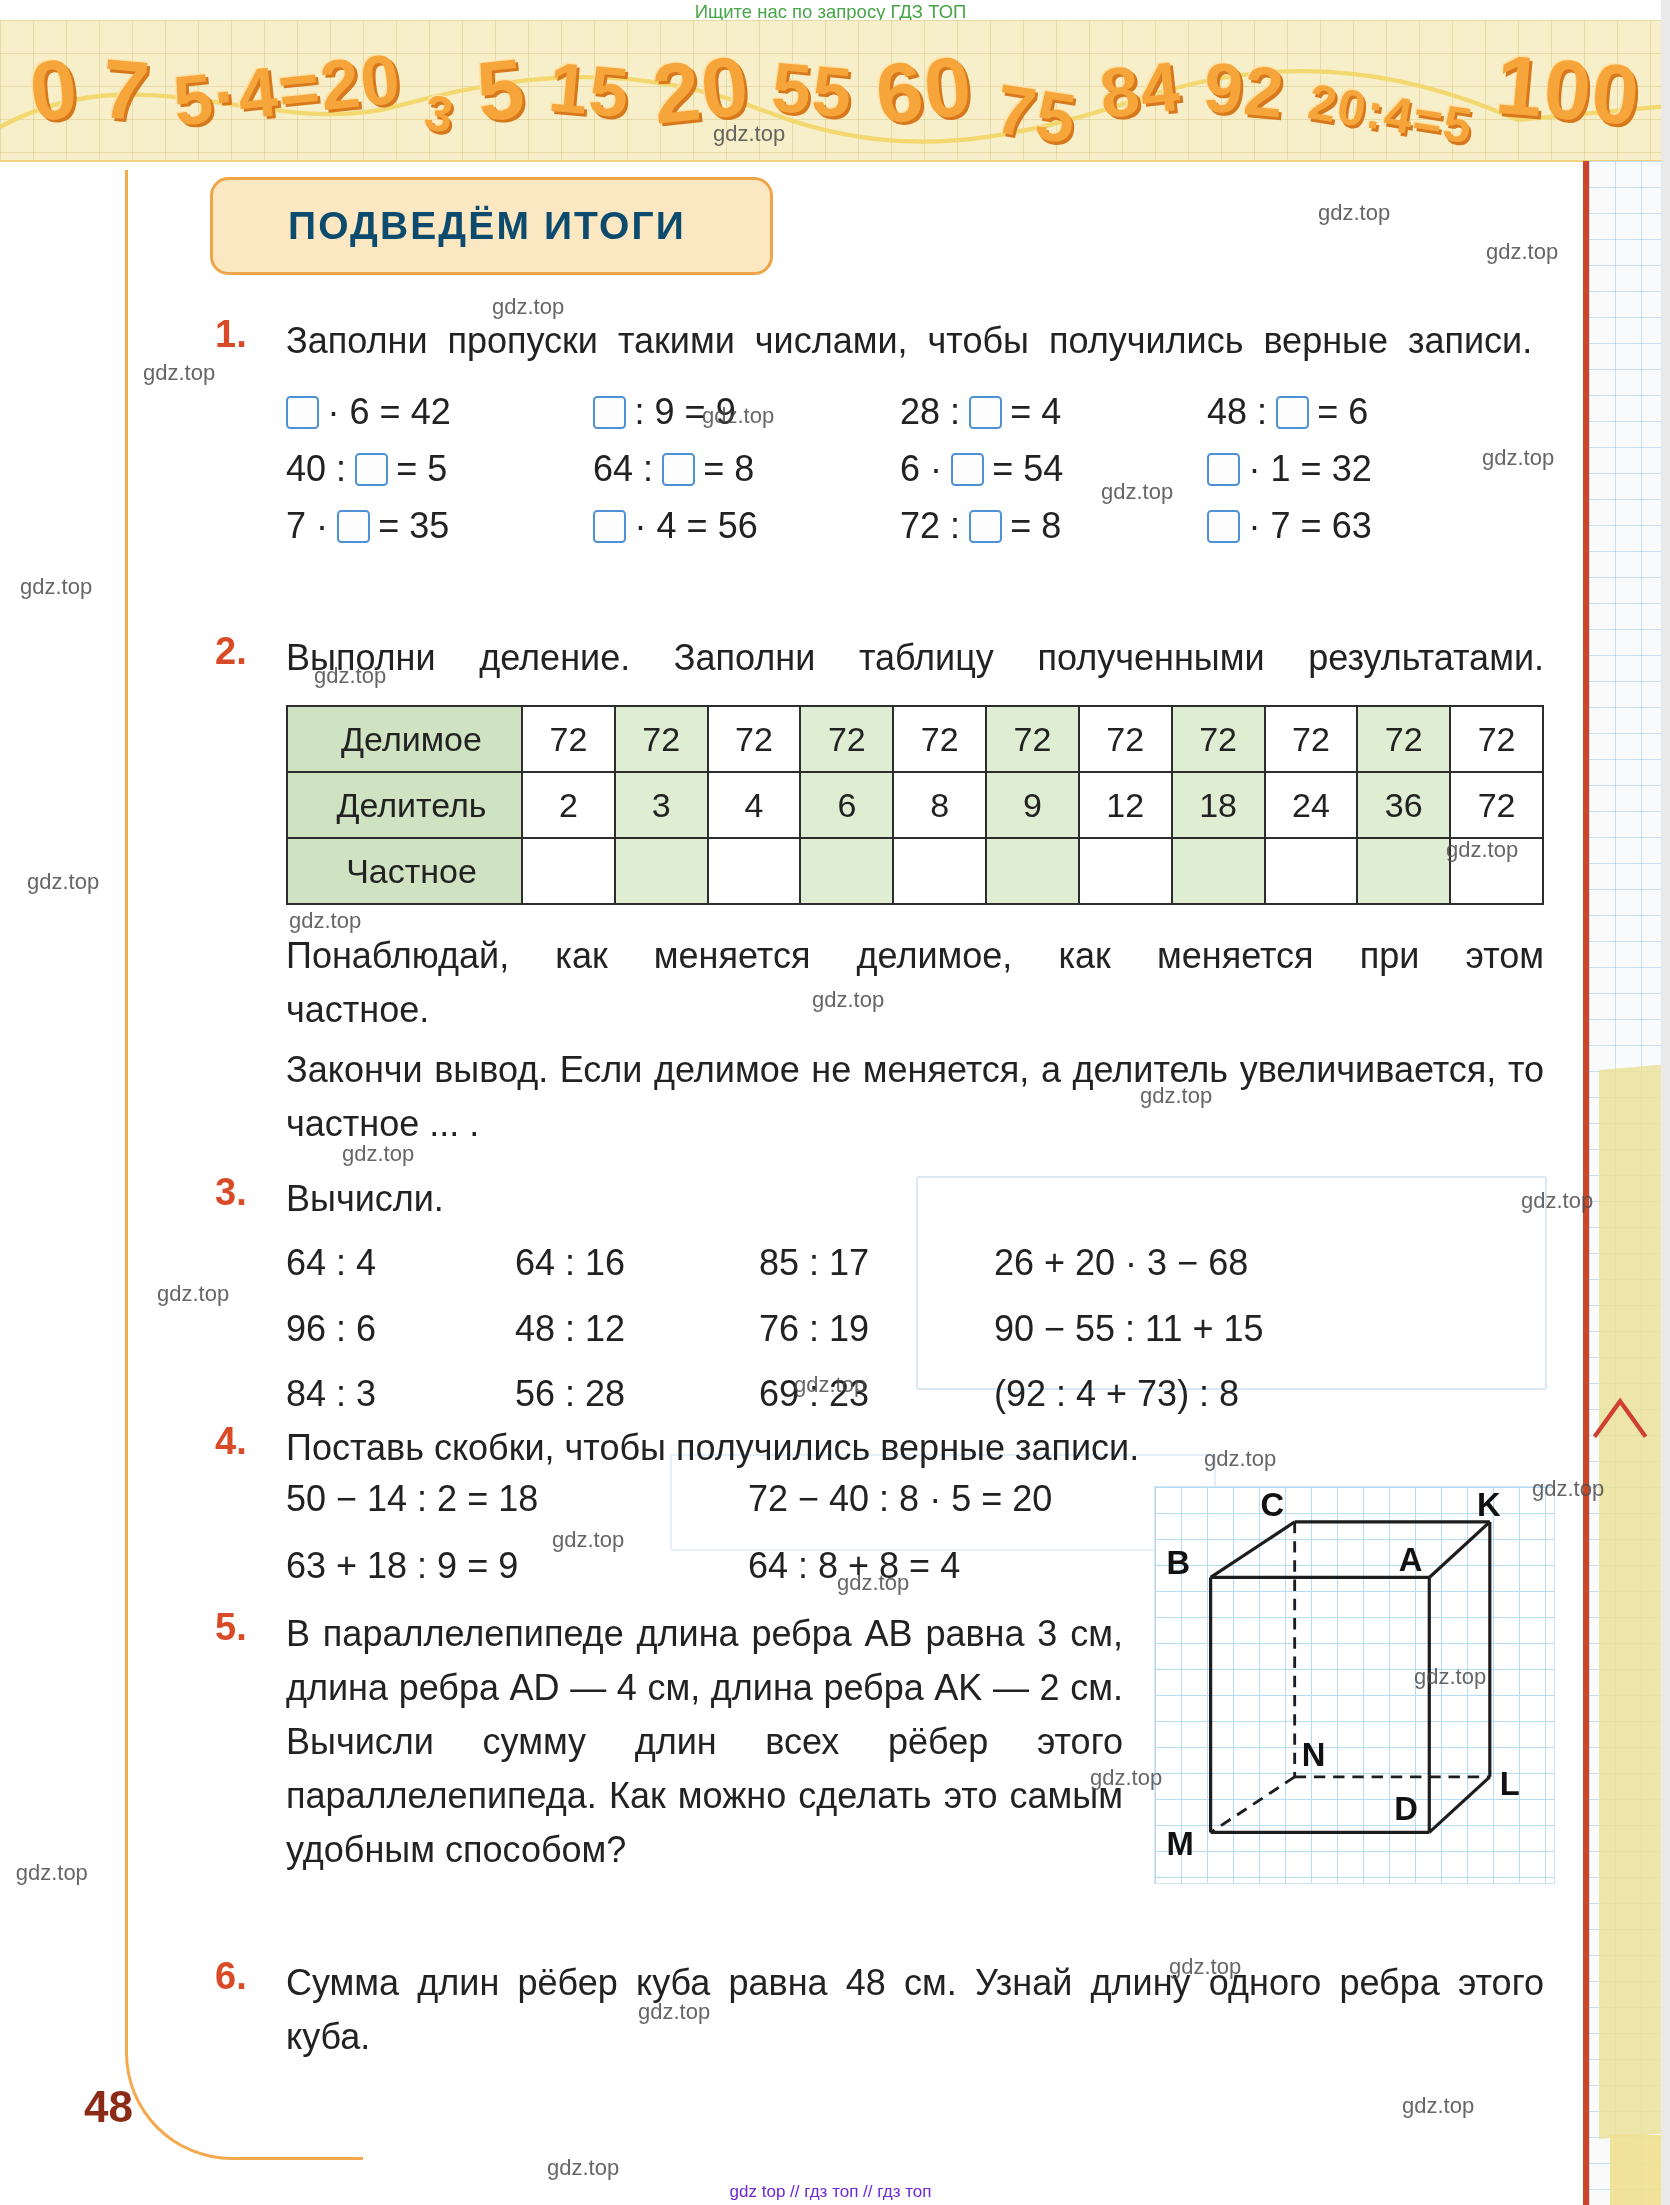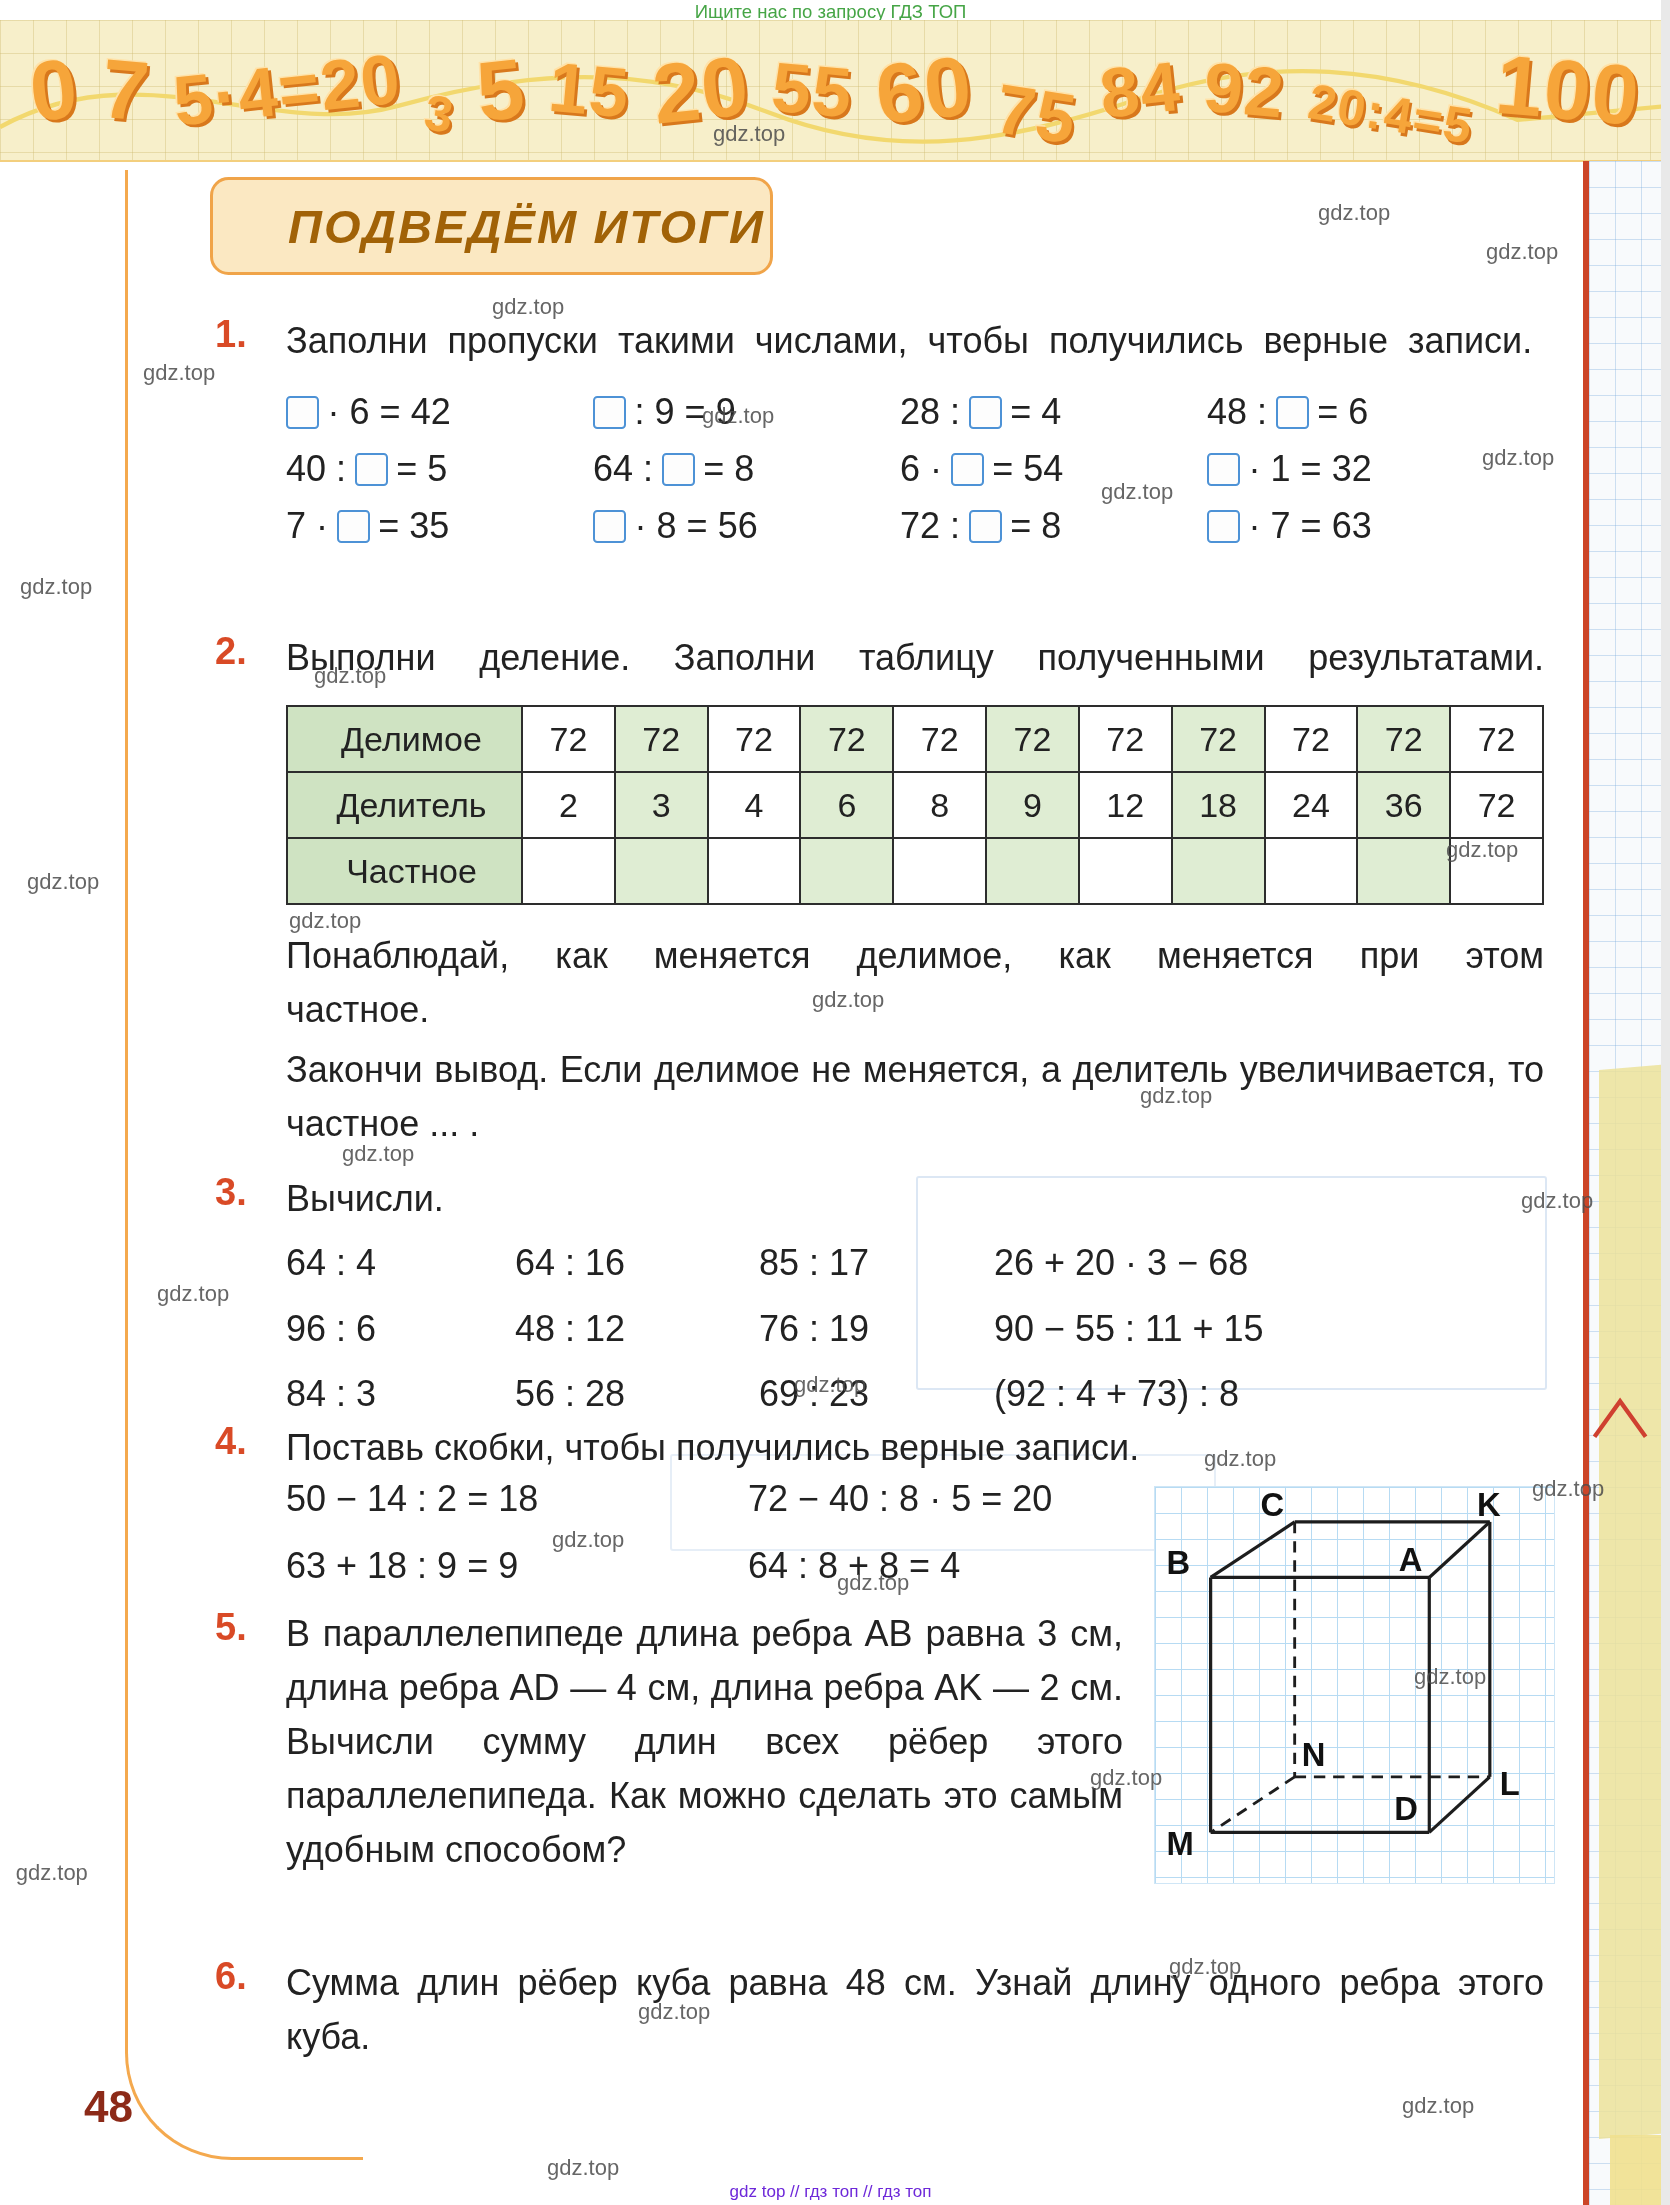--- a/index.html
+++ b/index.html
@@ -42,21 +42,21 @@
           repeating-linear-gradient(to bottom, rgba(120,170,220,.35) 0 1.4px, transparent 1.4px 26px);}
   .patch1{position:absolute;left:10px;top:906px;width:71px;height:1069px;background:#ece29a;
           transform:skewY(-5deg);opacity:.85;}
   .patch2{position:absolute;left:21.4px;top:1974px;width:61px;height:71px;background:#efe08e;opacity:.9;}
   .zig{position:absolute;left:4.3px;top:1236px;}
 
   
   .heading{position:absolute;left:210px;top:177px;width:563px;height:98px;
            background:#fbe8c2;border:3.6px solid #f0a449;border-radius:18.5px;
            display:flex;align-items:center;padding-left:75px;box-sizing:border-box;}
-  .heading span{font-size:47px;font-weight:bold;color:#a16207;letter-spacing:2.1px;font-style:italic;}
+  .heading span{font-size:39px;font-weight:bold;color:#0c4a6e;letter-spacing:2.1px;}
 
   
   .task{position:absolute;left:286px;}
   .tnum{position:absolute;left:-71px;top:-1.4px;font-size:38px;font-weight:bold;color:#d94a26;}
   .tpar{font-size:36px;line-height:54px;text-align:justify;margin:0;}
   .ws{word-spacing:10px;}
   .ws2{word-spacing:13px;}
   .just-all{text-align:justify;text-align-last:justify;}
 
   
@@ -193,21 +193,21 @@
         </div>
     </div>
     <div class="eqrow">
       <div class="eq">
           <span class="eqpart">7 ·</span>
           <span class="blank"></span>
           <span class="eqpart">= 35</span>
         </div>
       <div class="eq">
           <span class="blank"></span>
-          <span class="eqpart">· 8 = 56</span>
+          <span class="eqpart">· 4 = 56</span>
         </div>
       <div class="eq">
           <span class="eqpart">72 :</span>
           <span class="blank"></span>
           <span class="eqpart">= 8</span>
         </div>
       <div class="eq">
           <span class="blank"></span>
           <span class="eqpart">· 7 = 63</span>
         </div>

